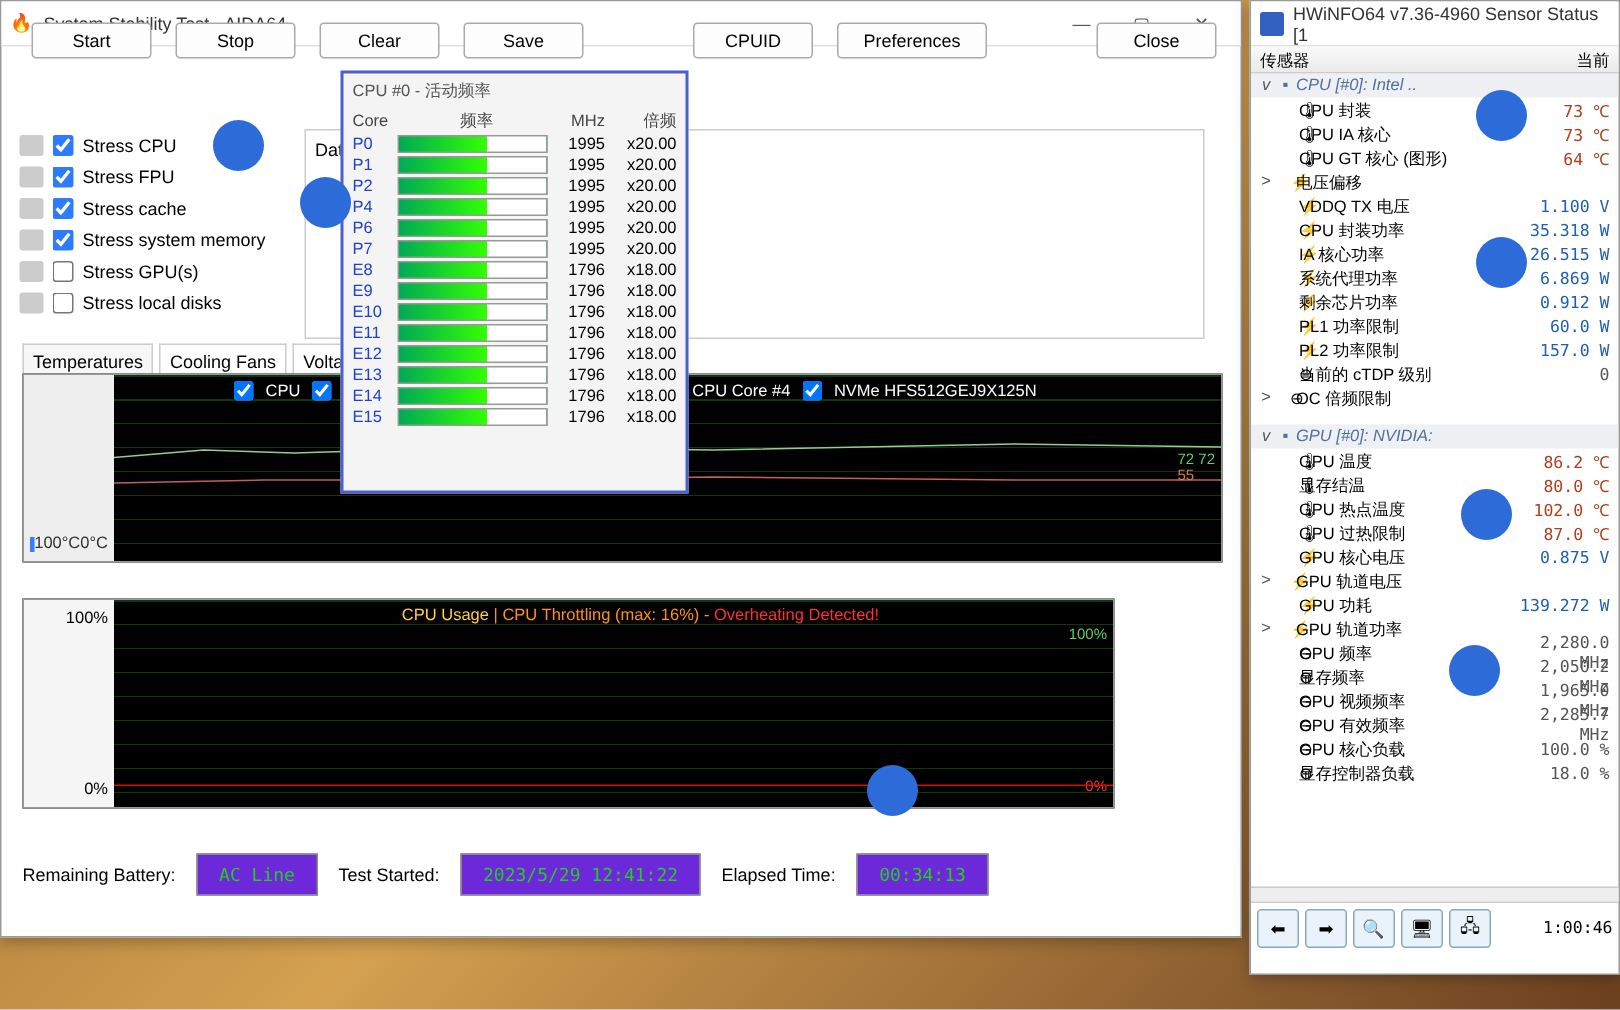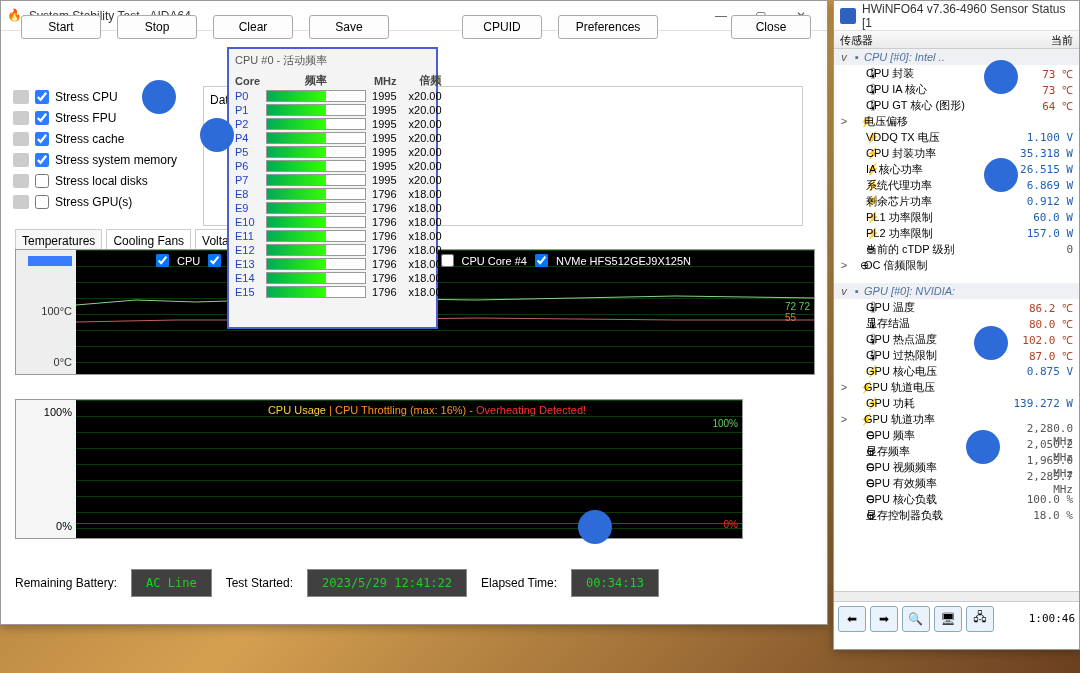--- a/index.html
+++ b/index.html
@@ -13,45 +13,45 @@
 #aida .body { padding: 10px 16px 10px 12px; position: relative; }
 .stress-list { position: absolute; left: 12px; top: 55px; }
 .stress-item { display: flex; align-items: center; height: 21px; gap: 6px; }
 .stress-item .ico { width: 16px; height: 14px; background: #ccc; border-radius: 2px; }
 .stress-item input { accent-color: #2d7cff; width: 14px; height: 14px; }
 .date-panel { position: absolute; left: 202px; top: 55px; width: 600px; height: 140px; border: 1px solid #ccc; padding: 6px; }
 .tabs { position: absolute; left: 14px; top: 198px; display: flex; gap: 4px; }
 .tab { padding: 4px 6px; border: 1px solid #ccc; border-bottom: none; background: #fff; font-size: 12px; }
 .tab.active { background: #f7f7f7; }
 .graph1 { position: absolute; left: 14px; top: 218px; width: 800px; height: 126px; background: #000; border: 1px solid #999; display: flex; }
-.yaxis { width: 60px; background: #eee; display: flex; flex-direction: column; justify-content: space-between; padding: 6px 4px; align-items: flex-end; font-size: 11px; color: #333; }
+.yaxis { width: 60px; background: #eee; display: flex; flex-direction: row; justify-content: space-between; padding: 6px 4px; align-items: flex-end; font-size: 11px; color: #333; }
 .yaxis .bar { width: 44px; height: 10px; background: #3a7cff; }
 .plot { flex: 1; position: relative; background: repeating-linear-gradient(#0a3a0a 0,#0a3a0a 1px,#000 1px,#000 16px), repeating-linear-gradient(90deg,#0a3a0a 0,#0a3a0a 1px,#000 1px,#000 16px); }
 .plot .legend { position: absolute; top: 4px; left: 80px; display: flex; gap: 8px; color: #fff; font-size: 11px; align-items: center; }
 .plot .rside { position: absolute; right: 4px; top: 50%; transform: translateY(-50%); color: #5fd05f; font-size: 10px; }
 .graph2 { position: absolute; left: 14px; top: 368px; width: 728px; height: 140px; background: #000; border: 1px solid #999; display: flex; }
 .graph2 .yaxis2 { width: 60px; background: #f5f5f5; display: flex; flex-direction: column; justify-content: space-between; padding: 6px 4px; align-items: flex-end; font-size: 11px; }
 .graph2 .plot2 { flex: 1; position: relative; background: repeating-linear-gradient(#0a3a0a 0,#0a3a0a 1px,#000 1px,#000 16px), repeating-linear-gradient(90deg,#0a3a0a 0,#0a3a0a 1px,#000 1px,#000 16px); }
 .plot2 .hdr { position: absolute; top: 4px; left: 0; right: 0; text-align: center; font-size: 11px; }
 .plot2 .hdr .u { color: #ffd040; margin-left: 36px; }
 .plot2 .hdr .t { color: #ff9020; }
 .plot2 .hdr .o { color: #ff3030; margin-top: 44px; }
 .plot2 .rlab { position: absolute; right: 4px; font-size: 10px; }
 .plot2 .r100 { top: 18px; color: #5fd05f; }
 .plot2 .r0 { bottom: 8px; color: #ff3030; }
 .plot2 .redline { position: absolute; left: 0; right: 0; bottom: 14px; height: 1px; background: #d01010; }
 .status-row { position: absolute; left: 14px; top: 538px; display: flex; align-items: center; gap: 14px; font-size: 12px; }
-.status-row .box { background: #404040; color: #1fd01f; padding: 6px 14px; border: 1px solid #888; font-family: Consolas,monospace; font-size: 12px; }
+.status-row .box { background: #6d28d9; color: #1fd01f; padding: 6px 14px; border: 1px solid #888; font-family: Consolas,monospace; font-size: 12px; }
 .btnrow { position: absolute; left: 20px; bottom: 12px; right: 16px; display: flex; gap: 16px; }
 .btn { border: 1px solid #aaa; background: #fdfdfd; padding: 4px 2px; width: 80px; text-align: center; font-size: 12px; border-radius: 3px; }
 .btn.spacer { border: none; background: none; flex: 1; }
-.cpuoverlay { position: absolute; left: 226px; top: 46px; width: 211px; height: 282px; background: #f4f4f4; border: 2px solid #4b5fd0; z-index: 5; font-size: 11px; }
+.cpuoverlay { position: absolute; left: 226px; top: 46px; width: 232px; height: 282px; background: #f4f4f4; border: 2px solid #4b5fd0; z-index: 5; font-size: 11px; }
 .cpuoverlay .ohdr { padding: 4px 6px; color: #555; }
 .cpuoverlay table { width: 100%; border-collapse: collapse; font-family: Consolas,monospace; font-size: 11px; }
-.cpuoverlay th { text-align: right; font-weight: bold; color: #444; padding: 1px 6px; }
+.cpuoverlay th { text-align: right; font-weight: normal; color: #444; padding: 1px 6px; }
 .cpuoverlay th:first-child { text-align: left; width: 36px; }
 .cpuoverlay td { padding: 0 6px; text-align: right; height: 14px; }
 .cpuoverlay td:first-child { text-align: left; color: #2040d0; }
 .cpuoverlay td.bar { padding: 0; }
 .cpuoverlay td.bar div { height: 12px; background: linear-gradient(90deg,#0a5,#3f0 60%,#fff 60%,#fff); border: 1px solid #999; width: 100px; }
 #hwinfo { left: 833px; top: 0; width: 247px; height: 650px; }
 #hwinfo .titlebar { background: #fff; }
 #hwinfo .cols { display: flex; height: 18px; background: linear-gradient(#fafafa,#eaeaea); border-bottom: 1px solid #ccc; font-size: 11px; }
 #hwinfo .cols .c1 { flex: 1; padding: 2px 6px; }
 #hwinfo .cols .c2 { width: 70px; text-align: right; padding: 2px 6px; }
@@ -100,26 +100,26 @@
   <span>Stress cache</span>
         </div>
         <div class="stress-item">
           <span class="ico"></span>
   <input type="checkbox" checked="" style="">
   <span>Stress system memory</span>
         </div>
         <div class="stress-item">
           <span class="ico"></span>
   <input type="checkbox" style="">
-  <span>Stress local disks</span>
+  <span>Stress GPU(s)</span>
         </div>
         <div class="stress-item">
           <span class="ico"></span>
   <input type="checkbox" style="">
-  <span>Stress GPU(s)</span>
+  <span>Stress local disks</span>
         </div>
       </div>
     <div class="date-panel">
       <span>Date</span>
     </div>
     <div class="tabs" id="tabs">
         <div class="tab active">Temperatures</div>
         <div class="tab">Cooling Fans</div>
         <div class="tab">Voltag</div>
       </div>
@@ -225,28 +225,20 @@
           <tr>
             <td>P2</td>
   <td class="bar">
               <div></div>
             </td>
   <td>1995</td>
   <td>x20.00</td>
           </tr>
           <tr>
             <td>P4</td>
-  <td class="bar">
-              <div></div>
-            </td>
-  <td>1995</td>
-  <td>x20.00</td>
-          </tr>
-          <tr>
-            <td>P5</td>
   <td class="bar">
               <div></div>
             </td>
   <td>1995</td>
   <td>x20.00</td>
           </tr>
           <tr>
             <td>P6</td>
   <td class="bar">
               <div></div>

